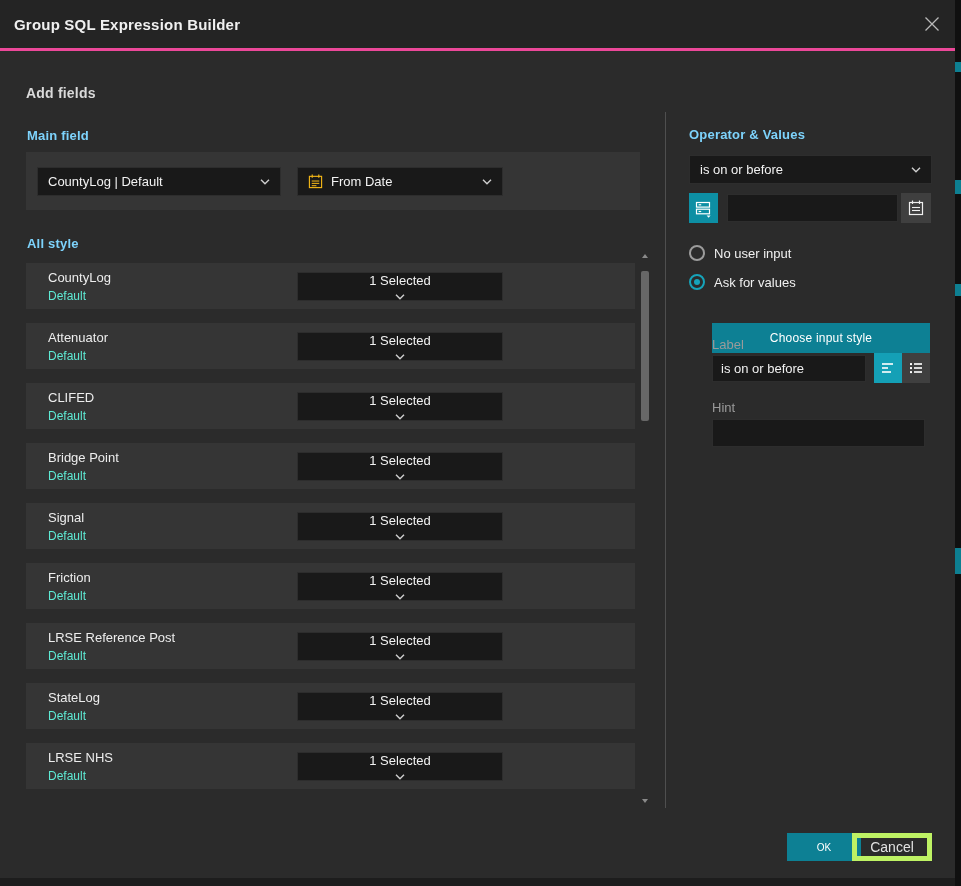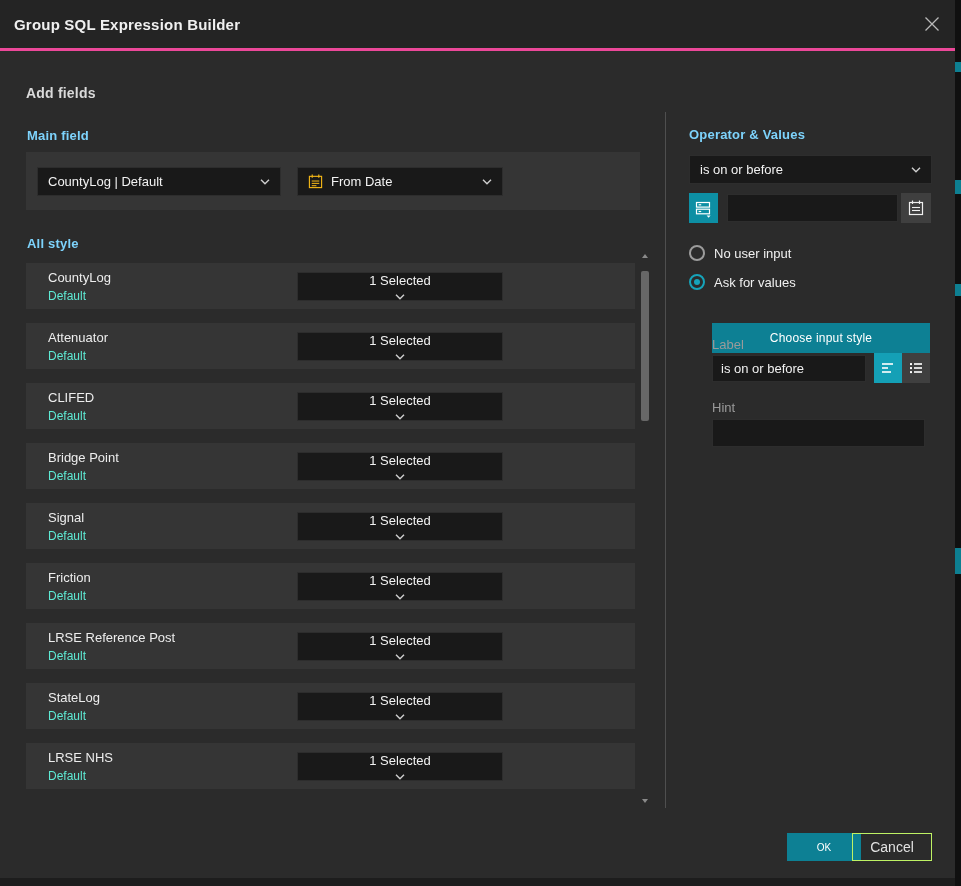--- a/index.html
+++ b/index.html
@@ -50,21 +50,21 @@
               font-size:12px;display:flex;align-items:center;justify-content:center;cursor:pointer;letter-spacing:.2px;margin-top:20px;}
   .caption{position:absolute;font-size:13px;color:#9a9a9a;}
   .label-input{position:absolute;left:712px;top:355px;width:154px;height:27px;box-sizing:border-box;background:#191919;border:1px solid rgba(255,255,255,.09);color:#f0f0f0;font-size:13px;padding:0 8px;font-family:"Liberation Sans",sans-serif;}
   .icon-toggle{position:absolute;top:353px;width:28px;height:30px;display:flex;align-items:center;justify-content:center;cursor:pointer;}
   .icon-toggle.active{background:#14a0b6;}
   .icon-toggle.idle{background:#3f3f3f;}
   .hint-input{position:absolute;left:712px;top:419px;width:213px;height:28px;box-sizing:border-box;background:#191919;border:1px solid rgba(255,255,255,.09);color:#f0f0f0;font-size:13px;padding:0 8px;font-family:"Liberation Sans",sans-serif;}
 
   .ok-btn{position:absolute;left:771px;top:833px;width:74px;height:28px;background:#0d8094;color:#fff;font-size:10px;
           display:flex;align-items:center;justify-content:center;cursor:pointer;margin-left:16px;}
-  .cancel-btn{position:absolute;left:852px;top:833px;width:80px;height:28px;box-sizing:border-box;background:transparent;border:1px solid #bef264;color:#e2e2e2;font-size:14px;display:flex;align-items:center;justify-content:center;cursor:pointer;}
+  .cancel-btn{position:absolute;left:852px;top:833px;width:80px;height:28px;box-sizing:border-box;background:transparent;border:5px solid #bef264;color:#e2e2e2;font-size:14px;display:flex;align-items:center;justify-content:center;cursor:pointer;}
 
   .edge-right{position:absolute;left:955px;top:0;width:6px;height:886px;background:#101010;}
   .edge-right .frag{position:absolute;left:0;width:6px;background:#0d7f91;}
   .edge-bottom{position:absolute;left:0;top:878px;width:955px;height:8px;background:#1d1d1d;}
 </style>
 </head>
 <body>
 
 <div class="stage">
   <div class="dialog">

